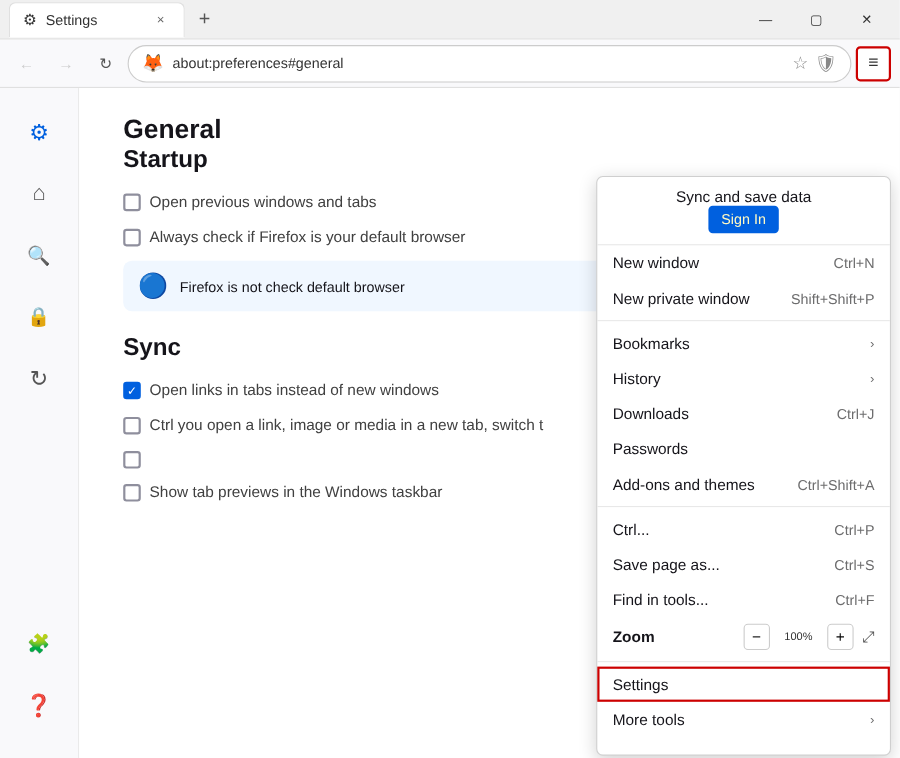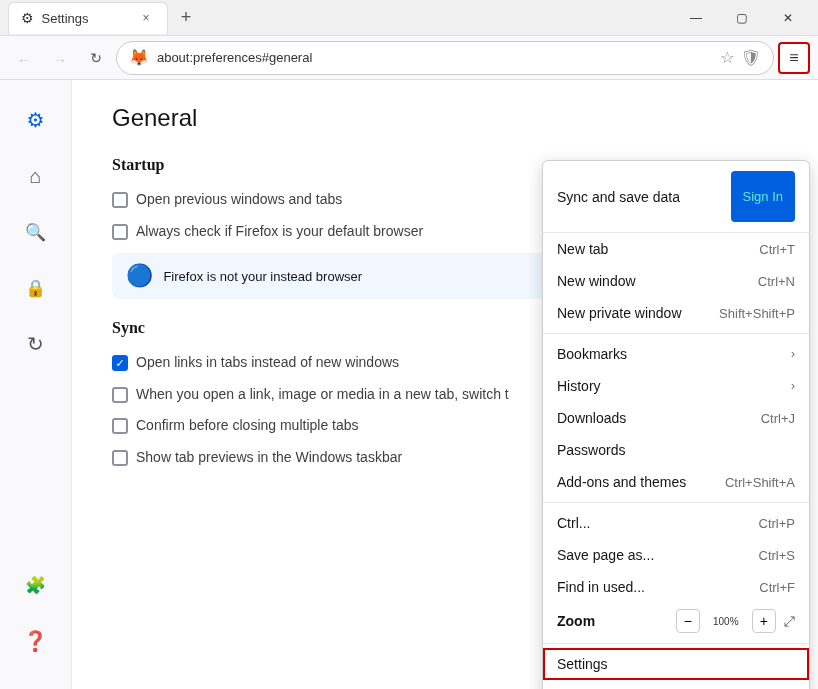--- a/index.html
+++ b/index.html
@@ -53,22 +53,22 @@
     .sidebar-item {
       width: 48px; height: 48px; display: flex; align-items: center; justify-content: center;
       border-radius: 8px; cursor: pointer; color: #555; font-size: 20px;
     }
     .sidebar-item.active { color: #0060df; }
     .sidebar-spacer { flex: 1; }
     .sidebar-bottom { display: flex; flex-direction: column; align-items: center; gap: 8px; padding-bottom: 8px; }
 
     
     .settings-content { flex: 1; padding: 24px 40px; overflow-y: auto; background: #fff; }
-    .settings-title { font-size: 24px; font-weight: 400; color: #15141a; margin-bottom: 24px; }
-    .section-title { font-size: 16px; font-weight: 600; color: #15141a; margin-bottom: 16px; font-family: Liberation Serif, serif; }
+    .settings-title { font-size: 24px; font-weight: 700; color: #15141a; }
+    .section-title { font-size: 22px; font-weight: 600; color: #15141a; margin-bottom: 16px; }
     .setting-row { display: flex; align-items: flex-start; margin-bottom: 12px; gap: 8px; }
     .checkbox { width: 16px; height: 16px; border: 2px solid #8f8f9d; border-radius: 3px; flex-shrink: 0; margin-top: 2px; background: #fff; }
     .checkbox.checked { background: #0060df; border-color: #0060df; display: flex; align-items: center; justify-content: center; }
     .checkbox.checked::after { content: '✓'; color: #fff; font-size: 11px; }
     .setting-label { font-size: 14px; color: #404040; line-height: 1.4; }
     .default-browser-notice {
       display: flex; align-items: center; gap: 10px; background: #f0f7ff;
       border-radius: 8px; padding: 10px 14px; margin: 8px 0 16px 0;
     }
     .notice-icon { font-size: 22px; }
@@ -77,26 +77,26 @@
 
     
     .menu-overlay {
       position: absolute; right: 8px; top: 80px;
       width: 268px; background: #fff; border: 1px solid #cfcfcf;
       border-radius: 6px; box-shadow: 0 4px 16px rgba(0,0,0,0.18);
       z-index: 100; font-size: 14px;
     }
     .menu-header {
       display: flex; align-items: center; justify-content: space-between;
-      padding: 10px 14px; border-bottom: 1px solid #e8e8e8;
+      padding: 10px 14px; border-bottom: 1px solid #e8e8e8; flex-direction: column;
     }
     .menu-header-label { font-size: 14px; color: #15141a; }
     .sign-in-btn {
-      background: #0060df; color: #5eead4; border: none; border-radius: 4px;
-      padding: 18px 12px; font-size: 13px; cursor: pointer; font-weight: 500;
+      background: #0060df; color: #fef9c3; border: none; border-radius: 4px;
+      padding: 5px 12px; font-size: 13px; cursor: pointer; font-weight: 500;
     }
     .menu-divider { height: 1px; background: #e8e8e8; margin: 4px 0; }
     .menu-item {
       display: flex; align-items: center; justify-content: space-between;
       padding: 8px 14px; cursor: pointer; color: #15141a;
     }
     .menu-item.highlighted { outline: 2px solid #cc0000; outline-offset: -2px; }
     .menu-item-label { font-size: 14px; color: #15141a; }
     .menu-item-shortcut { font-size: 13px; color: #6d6d6e; }
     .menu-item-arrow { font-size: 12px; color: #6d6d6e; }
@@ -167,57 +167,52 @@
       <div class="setting-row">
         <div class="checkbox"></div>
         <span class="setting-label">Open previous windows and tabs</span>
       </div>
       <div class="setting-row">
         <div class="checkbox"></div>
         <span class="setting-label">Always check if Firefox is your default browser</span>
       </div>
       <div class="default-browser-notice">
         <span class="notice-icon">🔵</span>
-        <span class="notice-text">Firefox is not your instead browser</span>
+        <span class="notice-text">Firefox is not check default browser</span>
       </div>
     </div>
 
     <div class="tabs-section">
       <div class="section-title">Sync</div>
       <div class="setting-row">
         <div class="checkbox checked"></div>
         <span class="setting-label">Open links in tabs instead of new windows</span>
       </div>
       <div class="setting-row">
         <div class="checkbox"></div>
-        <span class="setting-label">When you open a link, image or media in a new tab, switch t</span>
-      </div>
-      <div class="setting-row">
-        <div class="checkbox"></div>
-        <span class="setting-label">Confirm before closing multiple tabs</span>
+        <span class="setting-label">Ctrl you open a link, image or media in a new tab, switch t</span>
+      </div>
+      <div class="setting-row">
+        <div class="checkbox"></div>
       </div>
       <div class="setting-row">
         <div class="checkbox"></div>
         <span class="setting-label">Show tab previews in the Windows taskbar</span>
       </div>
     </div>
   </div>
 
   <div class="menu-overlay">
 
     <div class="menu-header">
       <span class="menu-header-label">Sync and save data</span>
       <button class="sign-in-btn">Sign In</button>
     </div>
 
     <div class="menu-item">
-      <span class="menu-item-label">New tab</span>
-      <span class="menu-item-shortcut">Ctrl+T</span>
-    </div>
-    <div class="menu-item">
       <span class="menu-item-label">New window</span>
       <span class="menu-item-shortcut">Ctrl+N</span>
     </div>
     <div class="menu-item">
       <span class="menu-item-label">New private window</span>
       <span class="menu-item-shortcut">Shift+Shift+P</span>
     </div>
 
     <div class="menu-divider"></div>
 
@@ -245,21 +240,21 @@
 
     <div class="menu-item">
       <span class="menu-item-label">Ctrl...</span>
       <span class="menu-item-shortcut">Ctrl+P</span>
     </div>
     <div class="menu-item">
       <span class="menu-item-label">Save page as...</span>
       <span class="menu-item-shortcut">Ctrl+S</span>
     </div>
     <div class="menu-item">
-      <span class="menu-item-label">Find in used...</span>
+      <span class="menu-item-label">Find in tools...</span>
       <span class="menu-item-shortcut">Ctrl+F</span>
     </div>
 
     <div class="zoom-control">
       <span class="zoom-label">Zoom</span>
       <div class="zoom-buttons">
         <div class="zoom-btn">−</div>
         <span class="zoom-pct">100%</span>
         <div class="zoom-btn">+</div>
         <span class="zoom-expand">⤢</span>

